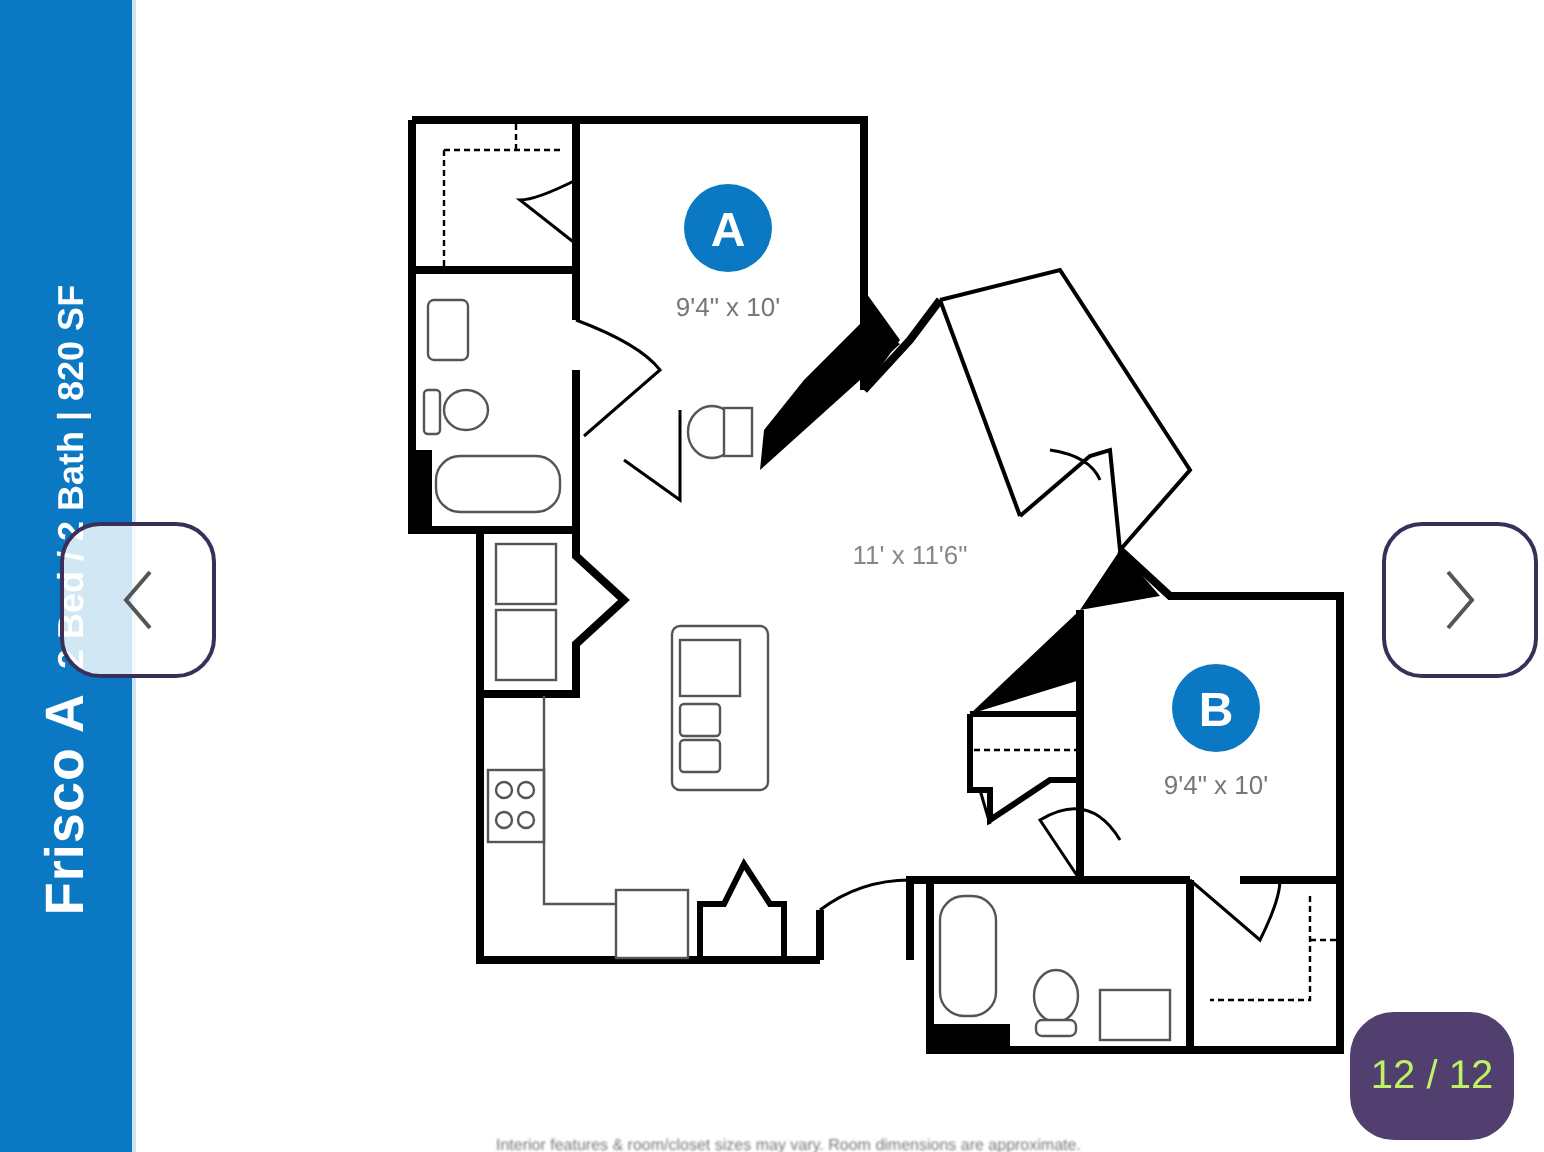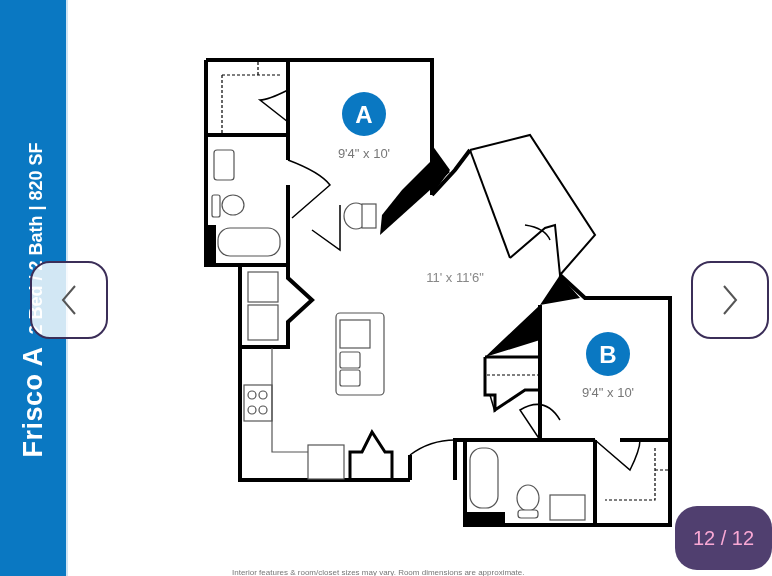--- a/index.html
+++ b/index.html
@@ -30,28 +30,28 @@
     .nav-btn {
       position: absolute; width: 78px; height: 78px;
       border: 2px solid #3b2e58; border-radius: 20px;
       background: rgba(255,255,255,0.82);
       display: flex; align-items: center; justify-content: center;
       cursor: pointer; box-sizing: border-box;
     }
     .nav-prev { left: 30px; top: 261px; }
     .nav-next { left: 691px; top: 261px; }
     .counter {
-      position: absolute; left: 675px; top: 506px; width: 97px; height: 64px;
+      position: absolute; left: 675px; top: 506px; width: 82px; height: 64px;
       background: #503f6f; border-radius: 22px 0 0 22px;
       border-top-right-radius: 22px; border-bottom-right-radius: 22px;
-      color: #f9a8d4; font-size: 20px;
+      color: #bef264; font-size: 20px;
       display: flex; align-items: center; justify-content: center;
     }
     .disclaimer {
-      position: absolute; left: 232px; top: 568px; width: 390px;
+      position: absolute; left: 248px; top: 568px; width: 390px;
       font-size: 8px; color: #777; white-space: nowrap; overflow: hidden;
       filter: blur(0.6px);
     }
     .label { font-family: "Liberation Sans", sans-serif; }
   </style>
 </head>
 <body>
 
 <div class="sidebar">
   <div class="sidebar-text">

